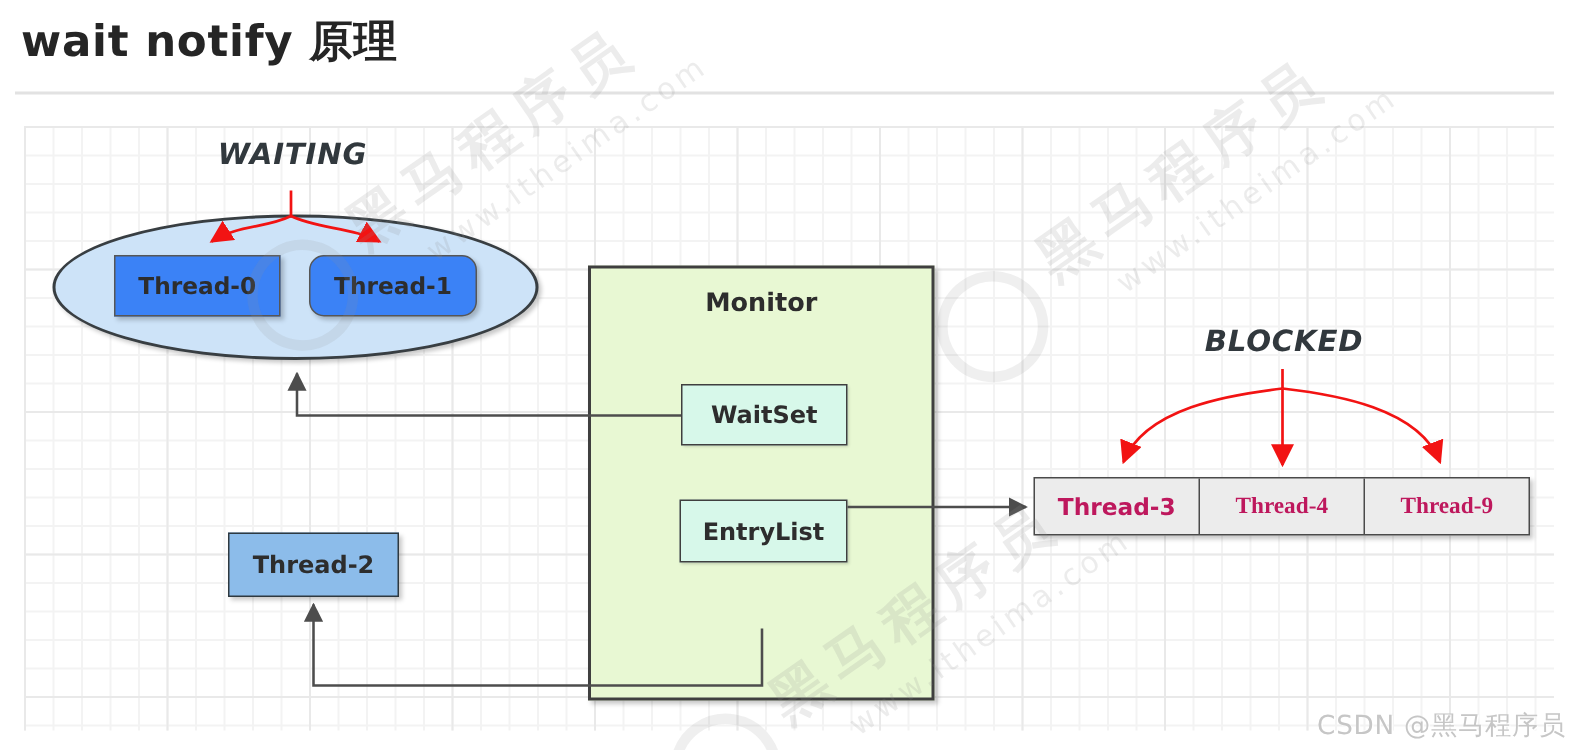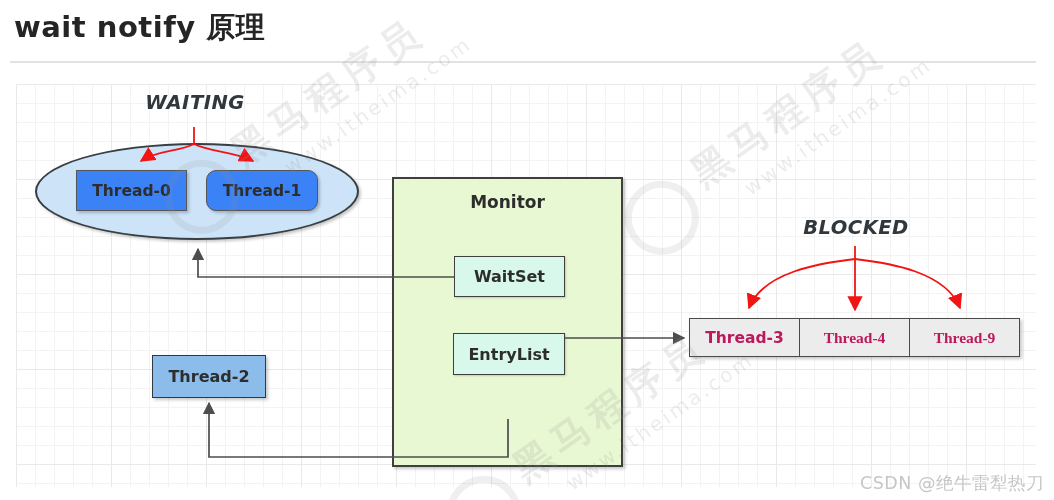--- a/index.html
+++ b/index.html
@@ -148,15 +148,15 @@
     </div>
   </div>
   <div class="wm wm3">
     <div class="wm-ring"></div>
     <div class="wm-text">
       <span class="wm-brand">黑马程序员</span>
       <span class="wm-site">www.itheima.com</span>
     </div>
   </div>
 
-  <div class="csdn-mark">CSDN @绝牛雷犁热刀</div>
+  <div class="csdn-mark">CSDN @黑马程序员</div>
 
 </div>
 
 </body></html>

